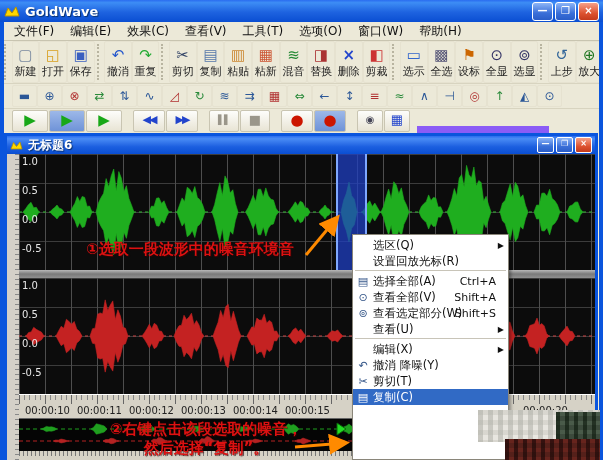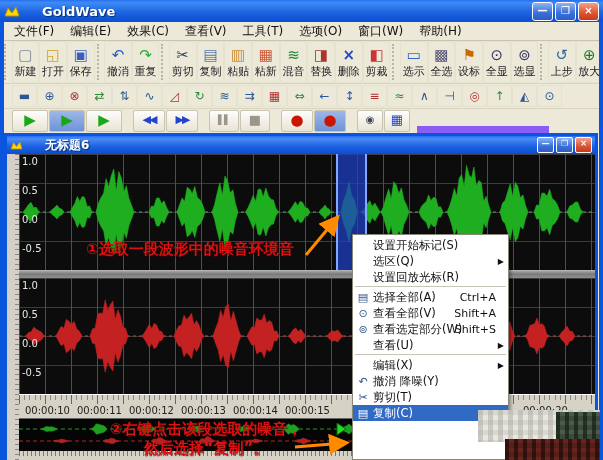--- a/index.html
+++ b/index.html
@@ -3,21 +3,21 @@
 <meta charset="utf-8">
 <style>
   html,body{margin:0;padding:0;background:#444;}
   .app{position:relative;width:603px;height:460px;overflow:hidden;
        font-family:"DejaVu Sans",sans-serif;background:#ece9d8;}
   .abs{position:absolute;}
   
   .titlebar{left:0;top:0;width:603px;height:22px;
     background:linear-gradient(180deg,#2a6cf0 0%,#3d8df5 12%,#1e63e0 55%,#0a4ed2 100%);
     display:flex;align-items:center;padding:0 4px;box-sizing:border-box;}
-  .titletext{color:#fff;font-weight:bold;font-size:13px;margin-left:22px;
+  .titletext{color:#fff;font-weight:bold;font-size:13px;margin-left:5px;
     text-shadow:1px 1px 1px #08306e;}
   .winbtns{margin-left:auto;display:flex;gap:2px;}
   .xpbtn{width:19px;height:17px;border-radius:3px;border:1px solid #fff;
     background:linear-gradient(180deg,#8db5f7,#3a6fd8 60%,#2a5dc8);
     color:#fff;font-size:10px;line-height:15px;text-align:center;font-weight:bold;}
   .xpbtn.close{background:linear-gradient(180deg,#f5a088,#dd5230 60%,#c43a1c);}
   
   .menubar{left:0;top:22px;width:603px;height:19px;background:#ece9d8;
     border-bottom:1px solid #c8c4b0;display:flex;align-items:center;padding-left:6px;box-sizing:border-box;}
   .mi{font-size:12px;color:#111;padding:1px 8px;}
@@ -391,24 +391,20 @@
   <div class="abs anno" style="left:86px;top:240px">①选取一段波形中的噪音环境音</div>
 
   <div class="abs" style="left:60px;top:420px;width:292px;text-align:center;z-index:40">
     <div class="anno" style="position:static">②右键点击该段选取的噪音，</div>
     <div class="anno" style="position:static">然后选择“复制”。</div>
   </div>
 
   <div class="abs ctxmenu">
     <div class="cmi">
         <span class="ico"></span>
-        <span class="lab">设置开始标记(S)</span>
-      </div>
-    <div class="cmi">
-        <span class="ico"></span>
         <span class="lab">选区(Q)</span>
         <span class="sub">▶</span>
       </div>
     <div class="cmi">
         <span class="ico"></span>
         <span class="lab">设置回放光标(R)</span>
       </div>
     <div class="cmsep">
         <div></div>
       </div>

